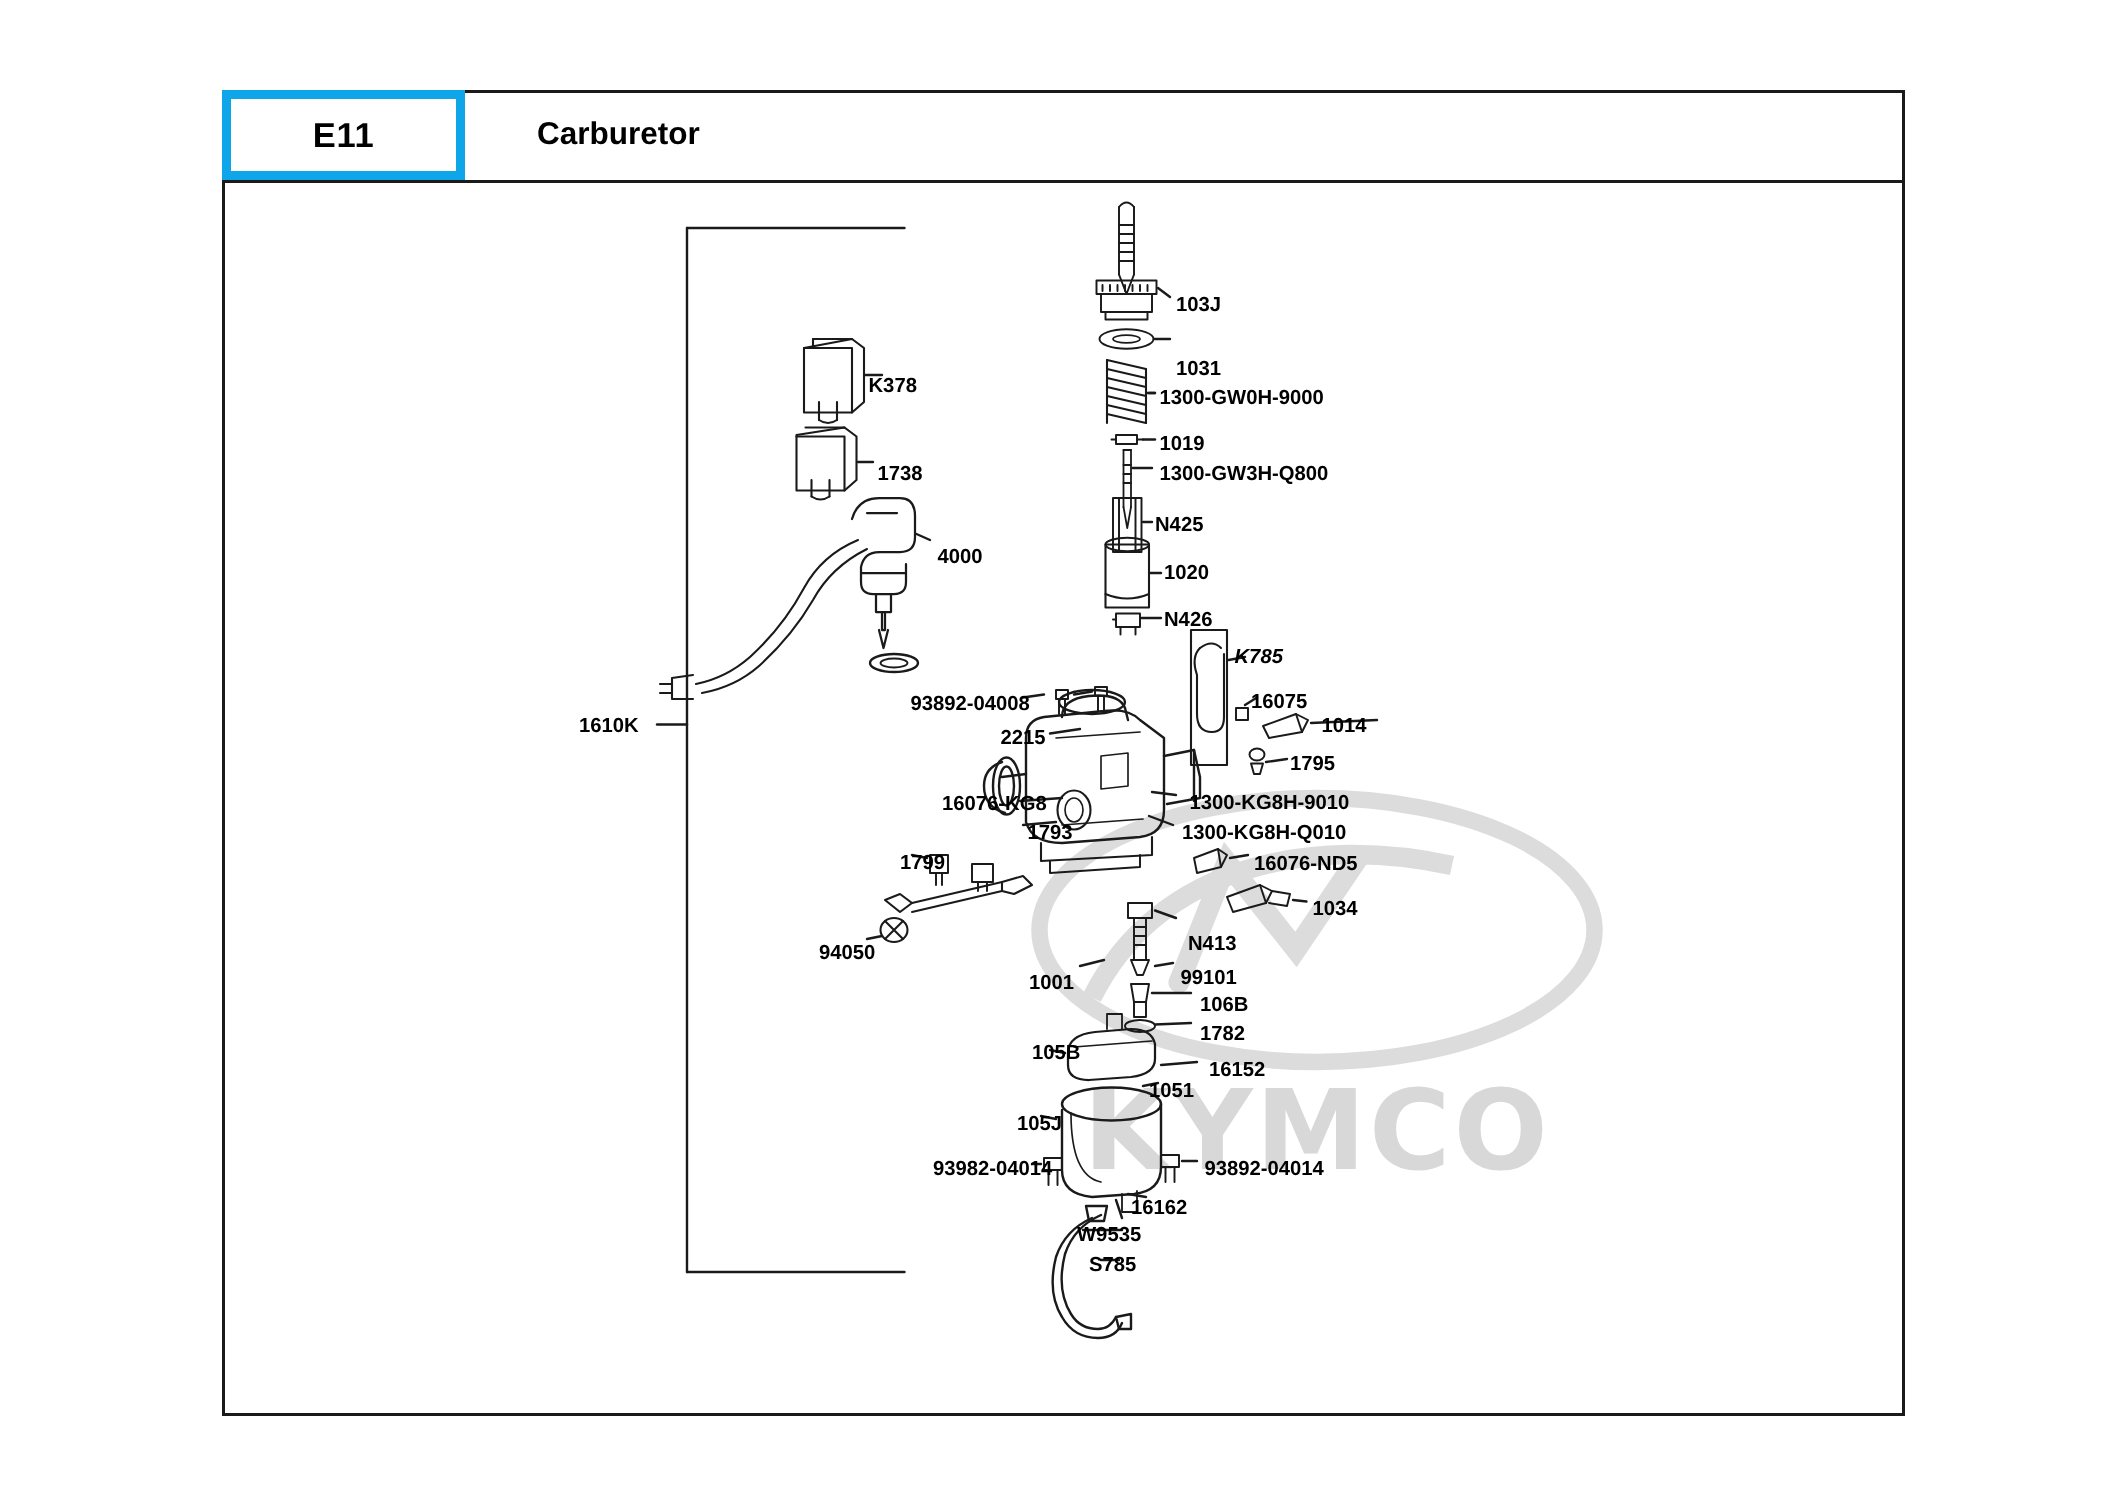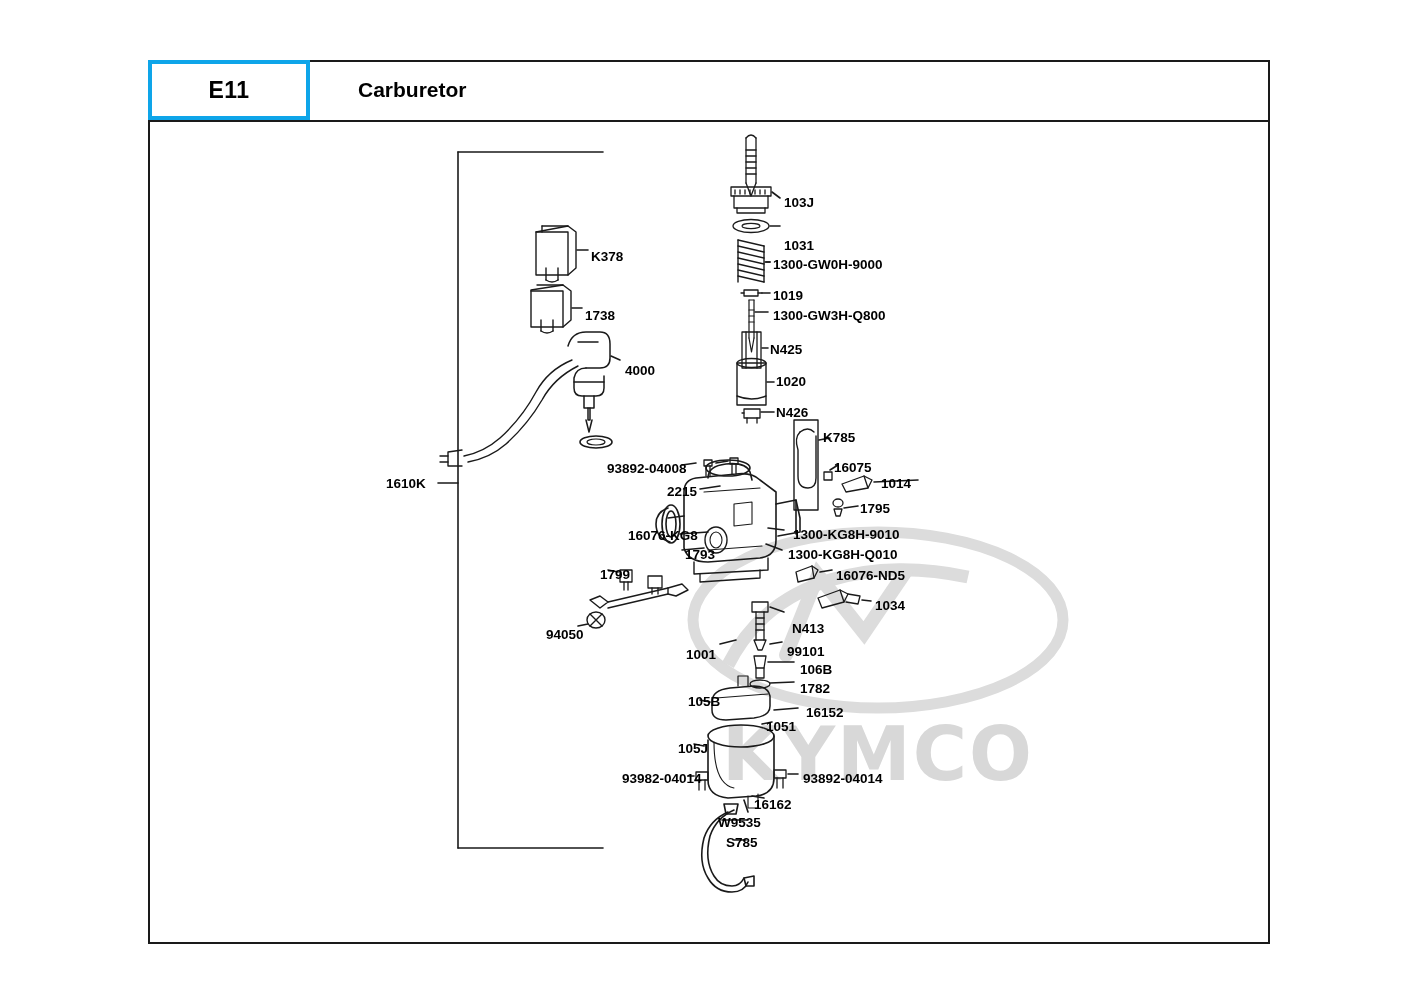--- a/index.html
+++ b/index.html
@@ -30,21 +30,21 @@
     height: 884px;
     border: 2px solid #1a1a1a;
     box-sizing: border-box;
   }
   .title-cell {
     position: absolute;
     left: 148px;
     top: 60px;
     width: 162px;
     height: 60px;
-    border: 4px solid #0ea5e9;
+    border: 6px solid #0ea5e9;
     box-sizing: border-box;
     display: flex;
     align-items: center;
     justify-content: center;
   }
   .title-cell span {
     font-size: 23px;
     font-weight: bold;
     letter-spacing: 0.5px;
   }
@@ -405,25 +405,25 @@
     </svg>
 
     <div class="lbl" style="left:636px;  top:76px;">103J</div>
     <div class="lbl" style="left:636px;  top:105px;margin-top:14px;">1031</div>
     <div class="lbl" style="left:625px;  top:138px;">1300-GW0H-9000</div>
     <div class="lbl" style="left:625px;  top:169px;">1019</div>
     <div class="lbl" style="left:625px;  top:189px;">1300-GW3H-Q800</div>
     <div class="lbl" style="left:622px;  top:223px;">N425</div>
     <div class="lbl" style="left:628px;  top:255px;">1020</div>
     <div class="lbl" style="left:628px;  top:286px;">N426</div>
-    <div class="lbl" style="left:675px;  top:311px;">K785</div>
+    <div class="lbl" style="left:675px;  top:311px;font-style:italic;">K785</div>
     <div class="lbl" style="left:686px;  top:341px;">16075</div>
     <div class="lbl" style="left:733px;  top:357px;">1014</div>
     <div class="lbl" style="left:712px;  top:382px;">1795</div>
-    <div class="lbl" style="left:443px;  top:130px;">K378</div>
+    <div class="lbl" style="left:431px;  top:130px;">K378</div>
     <div class="lbl" style="left:437px;  top:189px;">1738</div>
     <div class="lbl" style="left:477px;  top:244px;">4000</div>
     <div class="lbl" style="left:238px;  top:357px;">1610K</div>
     <div class="lbl" style="left:459px;  top:342px;">93892-04008</div>
     <div class="lbl" style="left:519px;  top:365px;">2215</div>
     <div class="lbl" style="left:480px;  top:409px;">16076-KG8</div>
     <div class="lbl" style="left:497px;  top:428px;margin-left:40px;">1793</div>
     <div class="lbl" style="left:645px;  top:408px;">1300-KG8H-9010</div>
     <div class="lbl" style="left:640px;  top:428px;">1300-KG8H-Q010</div>
     <div class="lbl" style="left:688px;  top:449px;">16076-ND5</div>

